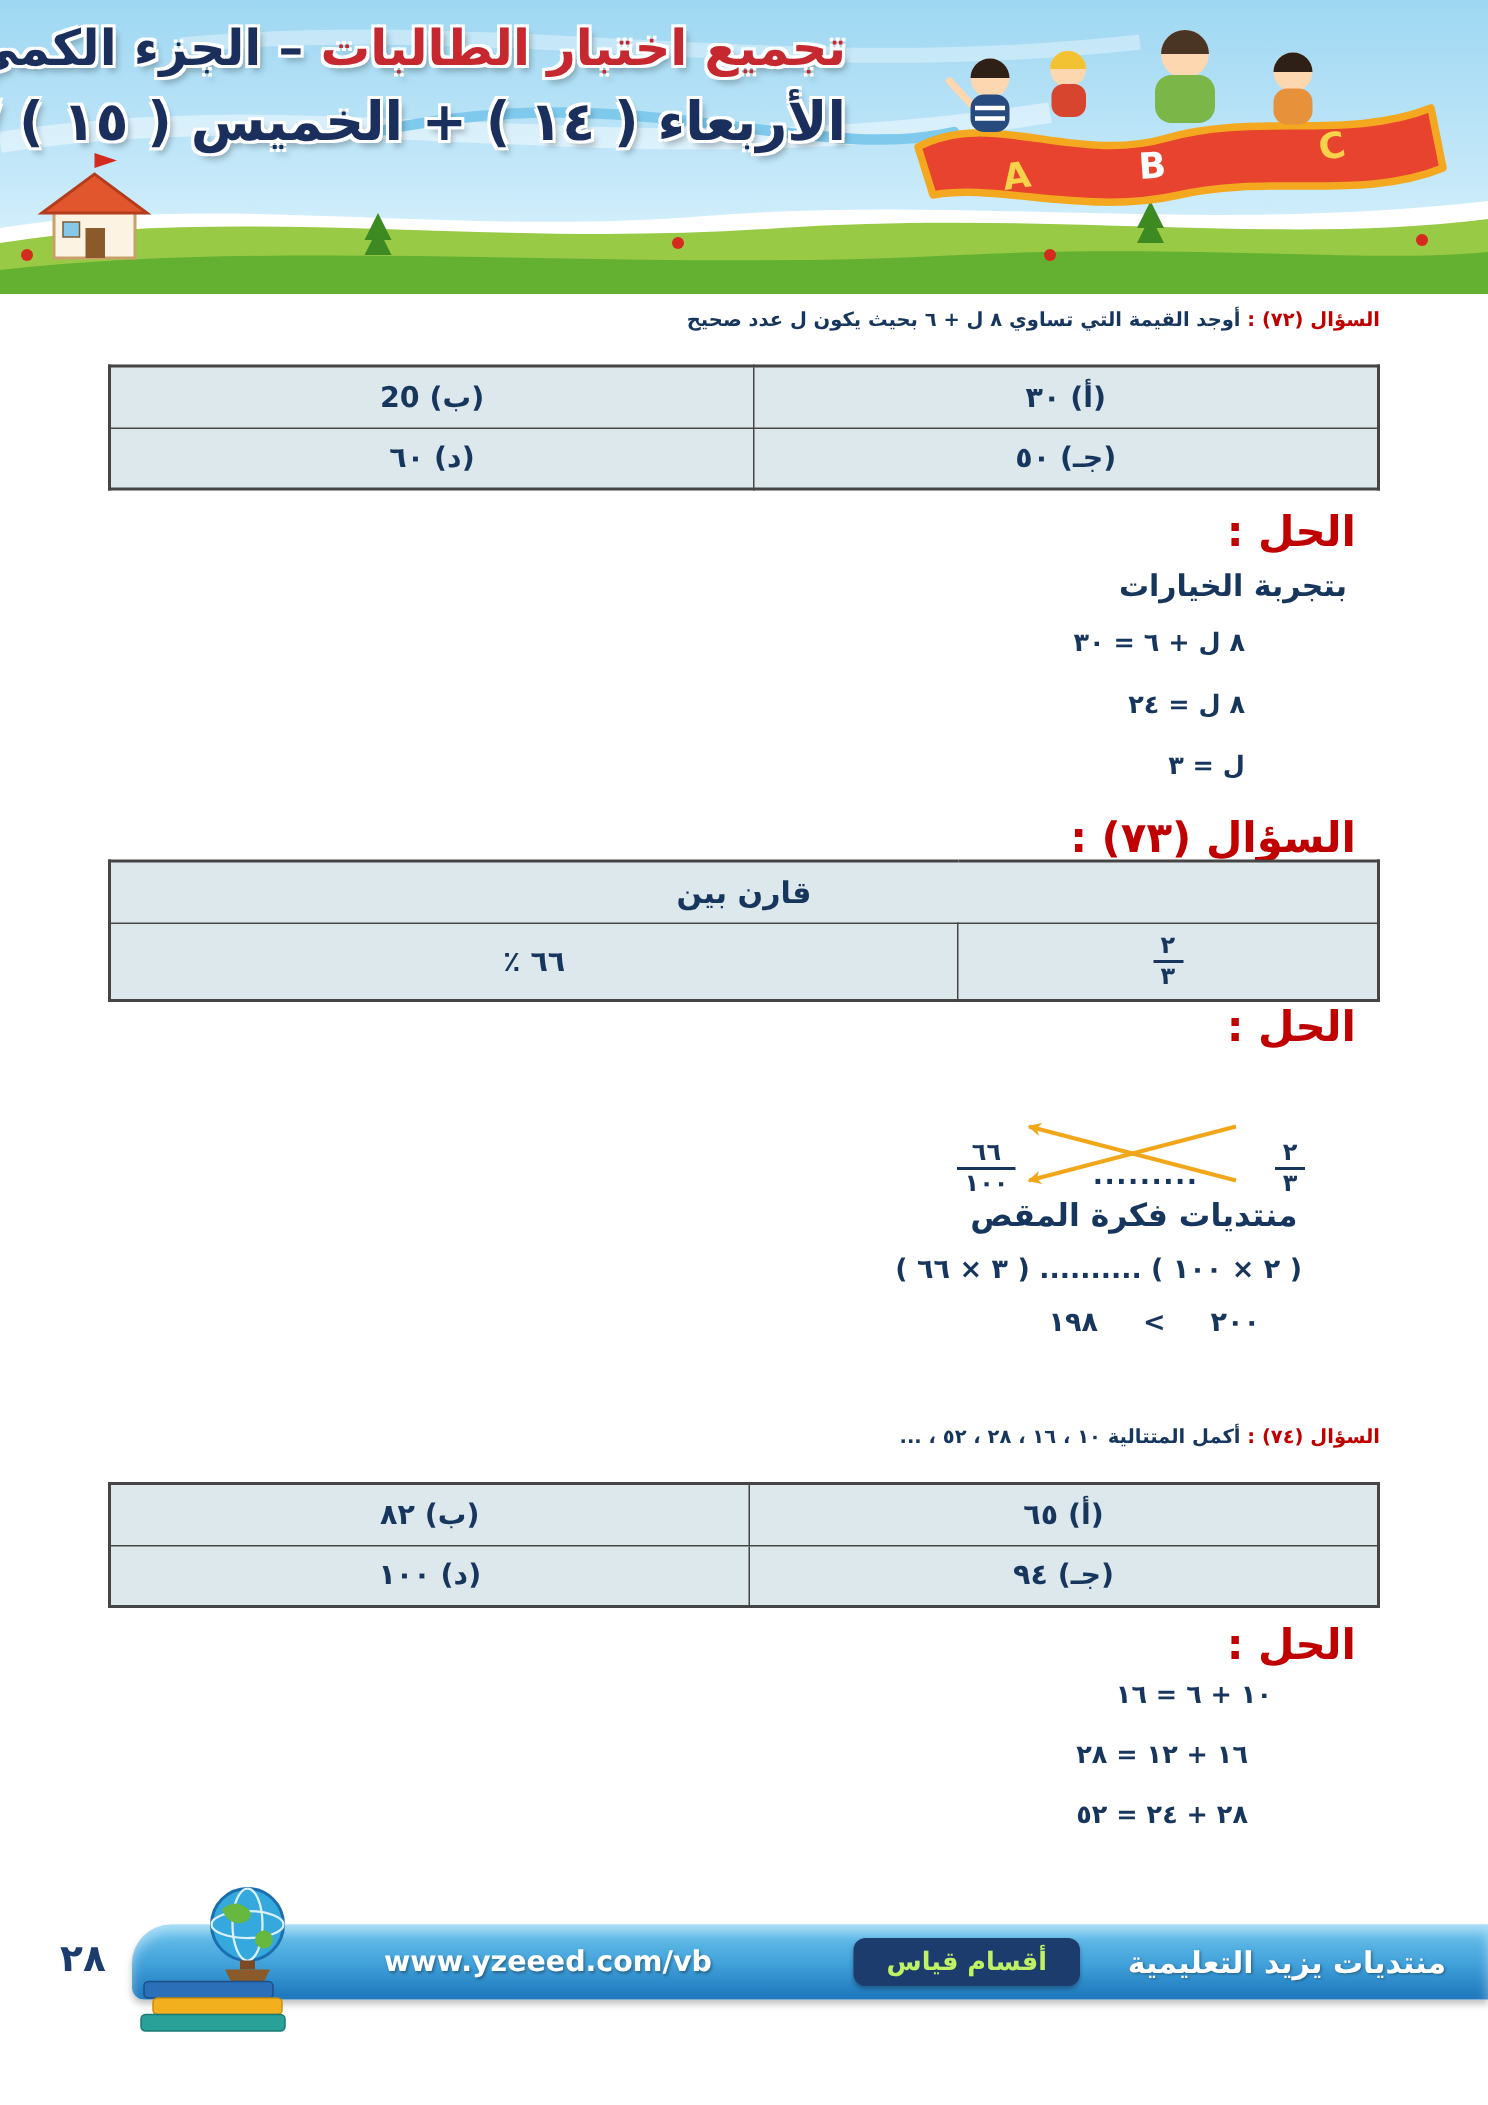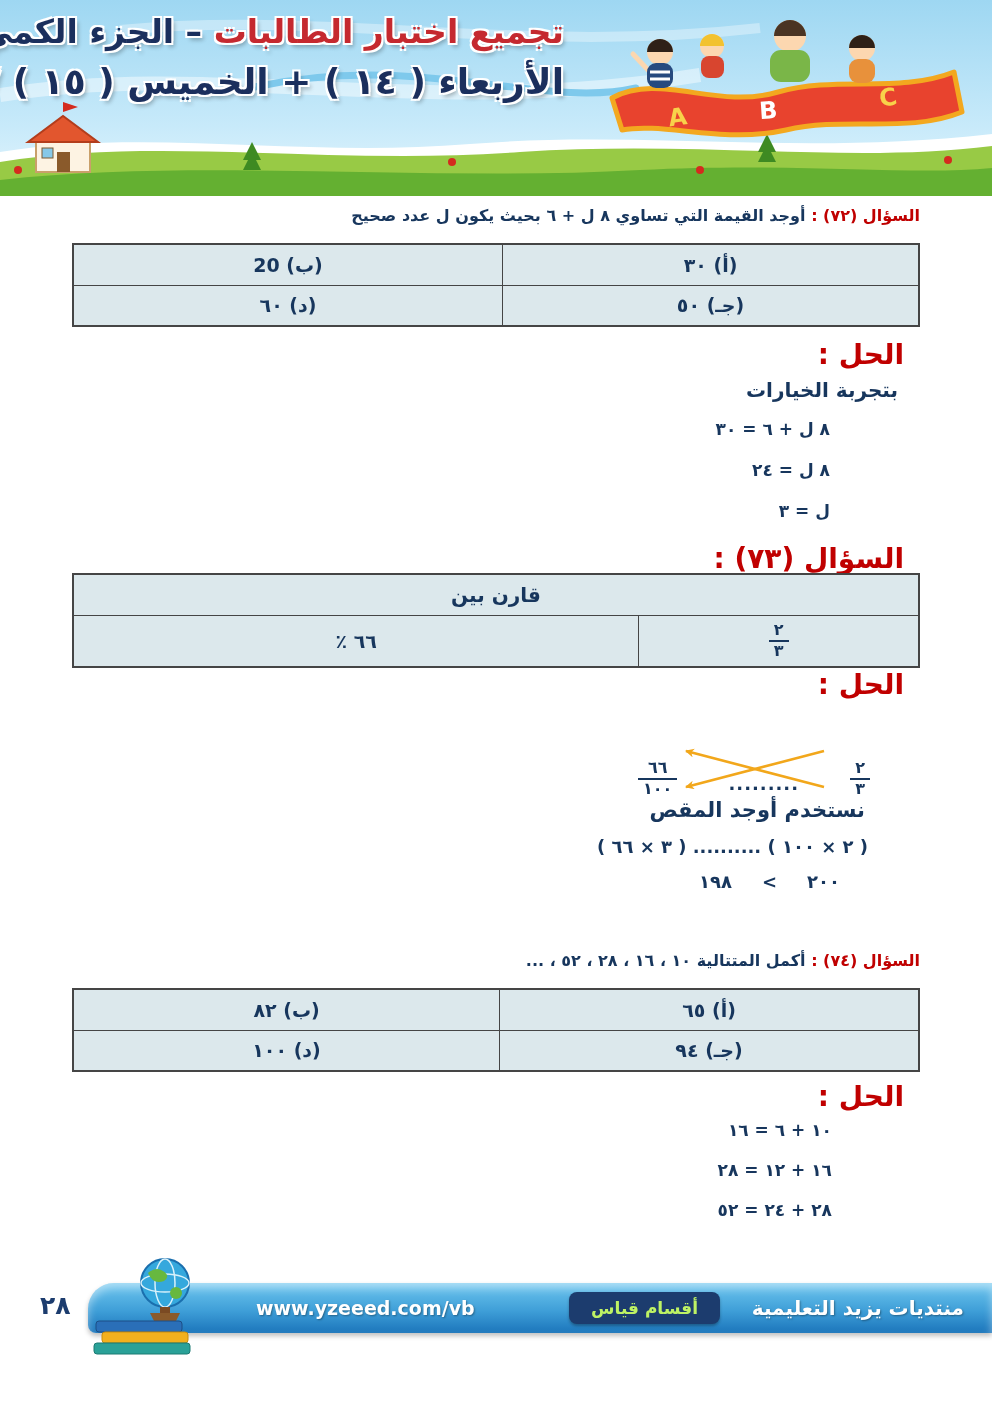--- a/index.html
+++ b/index.html
@@ -24,21 +24,21 @@
     text-shadow:-2px -2px 0 #fff,2px -2px 0 #fff,-2px 2px 0 #fff,2px 2px 0 #fff,3px 4px 4px rgba(0,0,0,.28)}
   .title-line2{font-size:36px;color:#1b2f5d;margin-top:10px;
     text-shadow:-2px -2px 0 #fff,2px -2px 0 #fff,-2px 2px 0 #fff,2px 2px 0 #fff,3px 4px 4px rgba(0,0,0,.28)}
   .t-red{color:#c5292f}
   .t-navy{color:#1b2f5d}
 
   
   .line{position:absolute;right:88px;white-space:nowrap;font-weight:bold}
   .red{color:var(--red)}
   .navy{color:var(--navy)}
-  .q-line{right:72px;font-size:16px}
+  .q-line{right:72px;font-size:13px}
   .sol{font-size:28px}
   .intro{right:94px;font-size:20px}
   .eq{right:162px;font-size:17px}
   .big{font-size:22px}
 
   
   .qtable{position:absolute;left:72px;width:848px;border-collapse:collapse;direction:rtl;
     border:2px solid var(--table-border)}
   .qtable td{border:1px solid var(--table-border);background:var(--table-bg);height:41px;
     text-align:center;vertical-align:middle;font-weight:bold;font-size:19px;color:var(--navy)}
@@ -222,21 +222,21 @@
       <defs>
         <marker id="ah" markerWidth="10" markerHeight="10" refX="8" refY="4.5" orient="auto" markerUnits="userSpaceOnUse">
           <path d="M0,0 L9,4.5 L0,9 L2.6,4.5 Z" fill="#f2a71b"></path>
         </marker>
       </defs>
       <line x1="186" y1="11" x2="48" y2="47" stroke="#f2a71b" stroke-width="2.6" marker-end="url(#ah)"></line>
       <line x1="186" y1="47" x2="48" y2="11" stroke="#f2a71b" stroke-width="2.6" marker-end="url(#ah)"></line>
     </svg>
   </div>
 
-  <div class="line navy" style="top:798px;right:127px;font-size:21px">نستخدم أوجد المقص</div>
+  <div class="line navy" style="top:798px;right:127px;font-size:21px">منتديات فكرة المقص</div>
   <div class="line navy" style="top:836px;right:124px;font-size:18px">( ٢ × ١٠٠ ) .......... ( ٣ × ٦٦ )</div>
 
   <div class="result-line">
     <span>١٩٨</span>
     <span>&lt;</span>
     <span>٢٠٠</span>
   </div>
 
 
   <div class="line q-line" style="top:951px">
@@ -251,21 +251,21 @@
       <td>(ب) ٨٢</td>
     </tr>
     <tr>
       <td>(جـ) ٩٤</td>
       <td>(د) ١٠٠</td>
     </tr>
   </tbody>
     </table>
 
   <div class="line red sol" style="top:1080px">الحل :</div>
-  <div class="line navy eq" style="top:1120px;right:160px">١٠ + ٦ = ١٦</div>
+  <div class="line navy eq" style="top:1120px;right:144px">١٠ + ٦ = ١٦</div>
   <div class="line navy eq" style="top:1160px;right:160px">١٦ + ١٢ = ٢٨</div>
   <div class="line navy eq" style="top:1200px;right:160px">٢٨ + ٢٤ = ٥٢</div>
 
   <div class="footer-bar">
     <span class="footer-site">منتديات يزيد التعليمية</span>
     <span class="footer-badge">أقسام قياس</span>
     <span class="footer-url">www.yzeeed.com/vb</span>
   </div>
 
   <svg class="footer-icon" width="140" height="102" viewBox="0 0 140 102">

